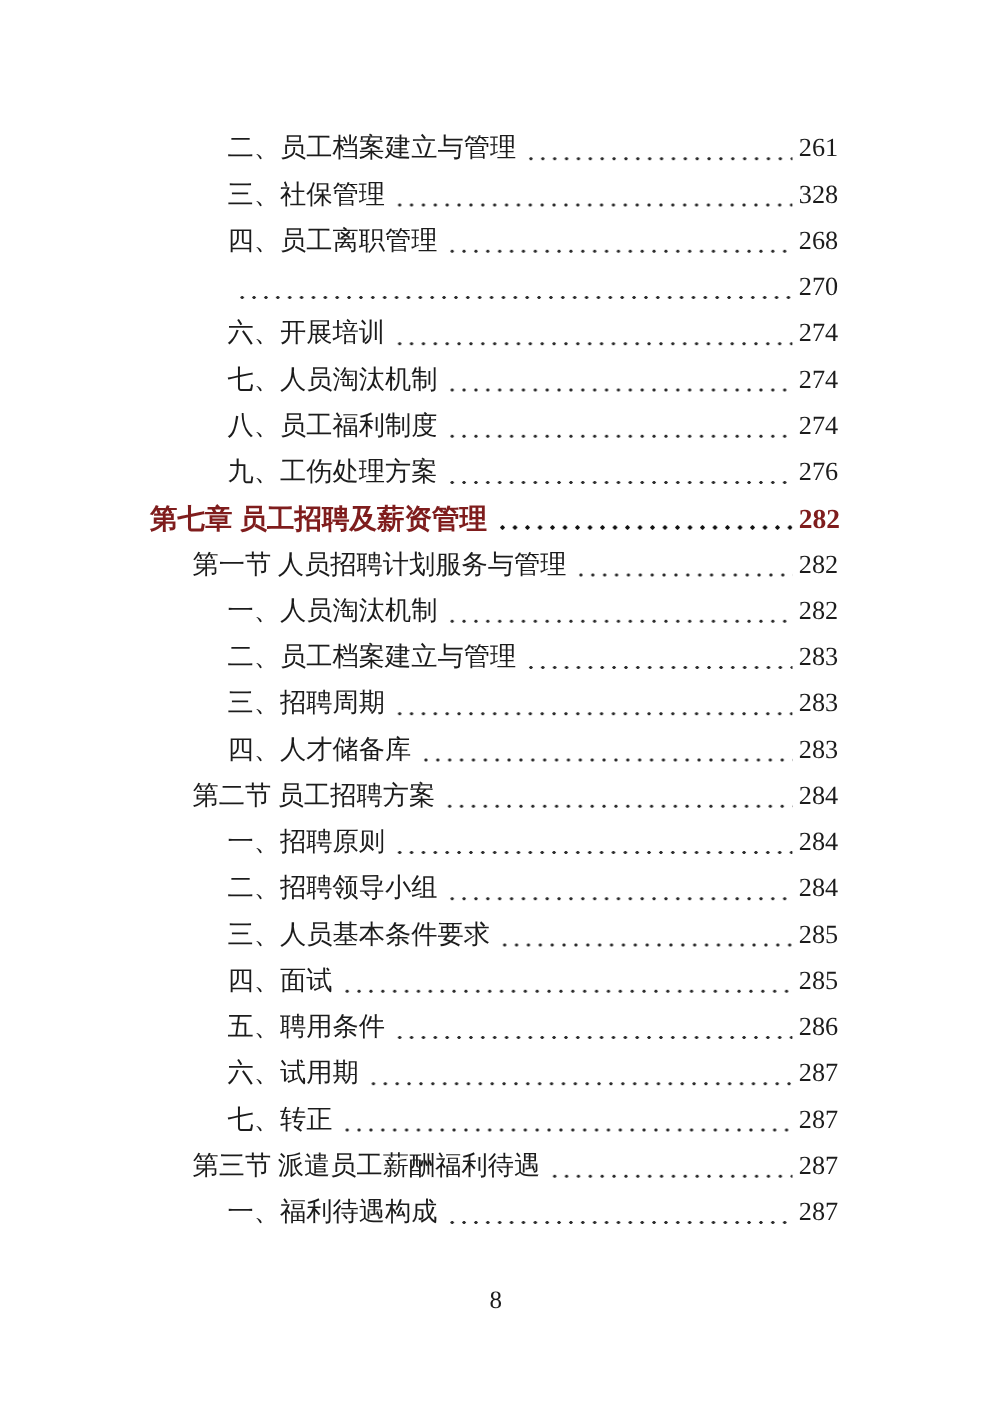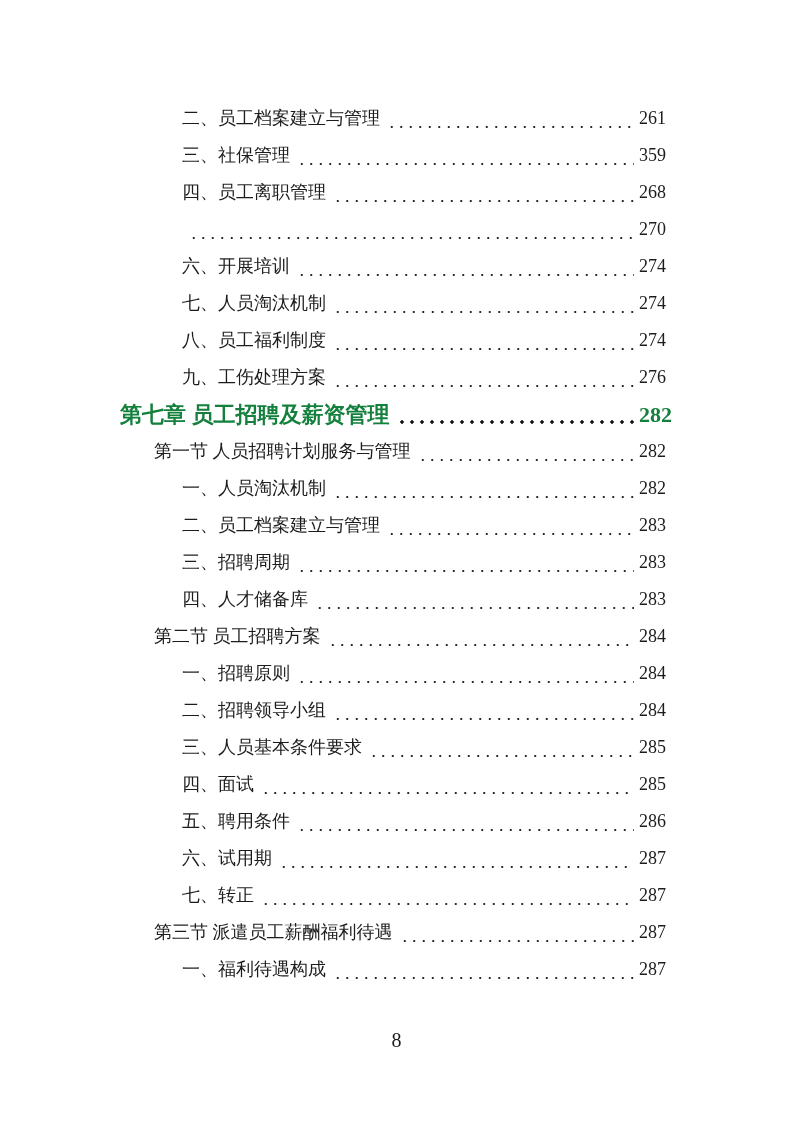--- a/index.html
+++ b/index.html
@@ -19,29 +19,29 @@
   .toc-list {
     position: absolute;
     left: 120px;
     top: 100px;
     width: 553px;
   }
   .toc-row {
     display: flex;
     align-items: center;
     height: 37px;
-    font-size: 18px;
+    font-size: 21px;
     line-height: 37px;
   }
   .toc-row.level-section { margin-left: 34px; }
   .toc-row.level-item    { margin-left: 62px; }
   .toc-row.level-chapter {
     font-weight: bold;
     font-size: 22px;
-    color: #15803d;
+    color: #7f1d1d;
   }
   .toc-label {
     white-space: nowrap;
     flex: 0 0 auto;
   }
   .toc-leader {
     flex: 1 1 auto;
     align-self: stretch;
     margin: 0 5px 0 7px;
     background-image: radial-gradient(circle, #2a2a2a 1.15px, rgba(0,0,0,0) 1.45px);
@@ -78,21 +78,21 @@
 
   <div class="toc-list">
       <div class="toc-row level-item">
       <span class="toc-label">二、员工档案建立与管理</span>
       <span class="toc-leader"></span>
       <span class="toc-page">261</span>
     </div>
       <div class="toc-row level-item">
       <span class="toc-label">三、社保管理</span>
       <span class="toc-leader"></span>
-      <span class="toc-page">359</span>
+      <span class="toc-page">328</span>
     </div>
       <div class="toc-row level-item">
       <span class="toc-label">四、员工离职管理</span>
       <span class="toc-leader"></span>
       <span class="toc-page">268</span>
     </div>
       <div class="toc-row level-item">
       <span class="toc-leader"></span>
       <span class="toc-page">270</span>
     </div>

